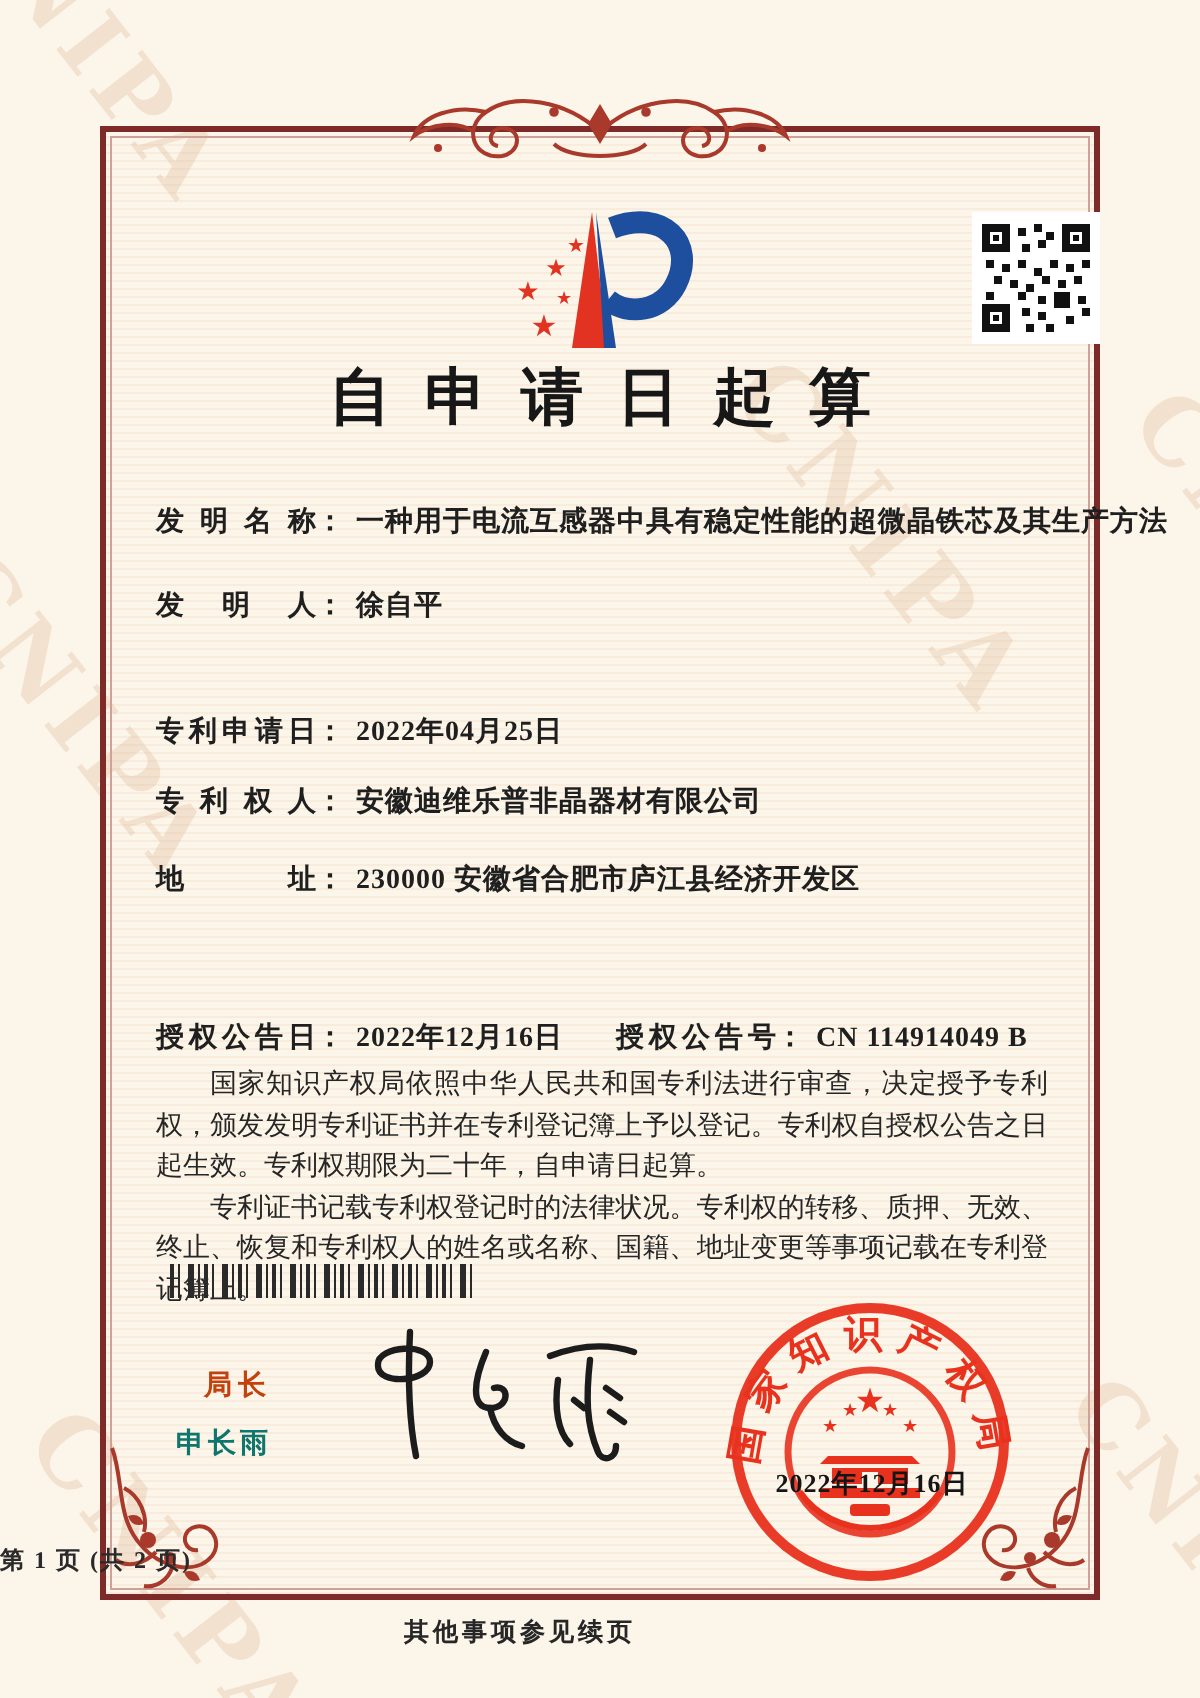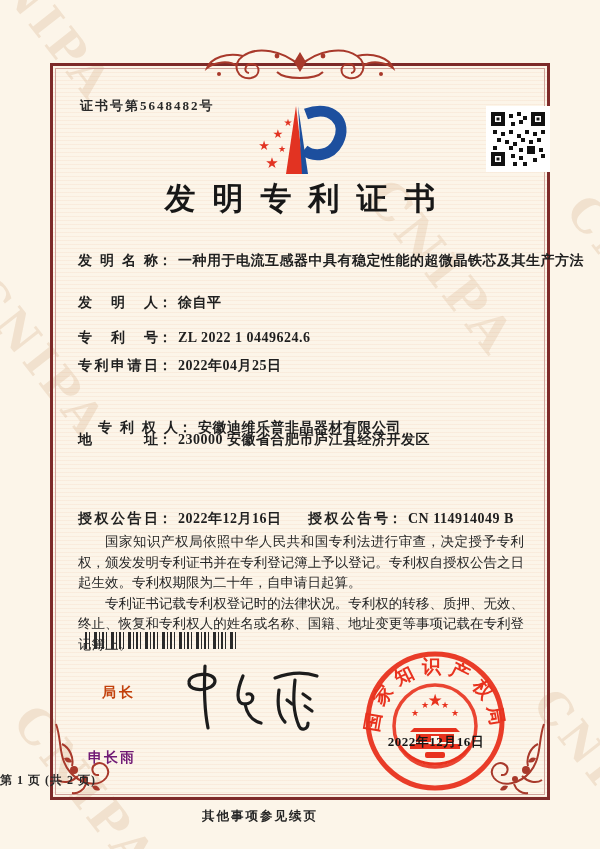--- a/index.html
+++ b/index.html
@@ -29,31 +29,31 @@
   .certno{position:absolute;left:80px;top:97px;font-size:13px;font-weight:600;letter-spacing:2px;color:#2a2a2a;z-index:4;}
   .logo{position:absolute;left:252px;top:100px;z-index:4;}
   .qr{position:absolute;left:486px;top:106px;background:#fff;padding:3px;z-index:4;}
 
   .title{position:absolute;left:0;top:178px;width:600px;margin:0;text-align:center;font-size:31px;font-weight:600;
          color:#171717;letter-spacing:17px;padding-left:17px;box-sizing:border-box;z-index:4;}
 
   .row{position:absolute;left:78px;font-size:14px;font-weight:600;color:#1f1f1f;z-index:4;white-space:nowrap;}
   .lbl{display:inline-block;width:80px;text-align:justify;text-align-last:justify;}
   .val{margin-left:6px;letter-spacing:0.5px;}
-  .r1{top:252px;} .r2{top:294px;font-family:Liberation Serif, serif;} .r3{top:329px;} .r4{top:357px;} .r5{top:419px;margin-left:20px;} .r6{top:431px;} .r7{top:466px;margin-top:44px;}
+  .r1{top:252px;} .r2{top:294px;font-family:Liberation Serif, serif;} .r3{top:329px;} .r4{top:357px;} .r5{top:392px;} .r6{top:431px;} .r7{top:466px;margin-top:44px;}
   .grp2{position:absolute;left:230px;top:0;}
 
   .body-text{position:absolute;left:78px;top:488px;width:446px;z-index:4;margin-top:44px;}
   .body-text p{margin:0;text-indent:2em;font-size:13.5px;line-height:20.5px;color:#262626;font-weight:500;text-align:justify;}
 
   .barcode{position:absolute;left:85px;top:632px;width:153px;height:17px;z-index:4;
     background:repeating-linear-gradient(90deg,#2a2a2a 0 2px,rgba(0,0,0,0) 2px 4px,#2a2a2a 4px 5px,rgba(0,0,0,0) 5px 9px,#2a2a2a 9px 12px,rgba(0,0,0,0) 12px 14px,#2a2a2a 14px 15px,rgba(0,0,0,0) 15px 17px);}
 
   .director-title{position:absolute;left:102px;top:684px;font-size:14px;font-weight:700;letter-spacing:3px;color:#c2410c;z-index:4;}
-  .director-name{position:absolute;left:88px;top:749px;font-size:14px;font-weight:700;letter-spacing:2px;color:#701a75;z-index:4;}
+  .director-name{position:absolute;left:88px;top:713px;font-size:14px;font-weight:700;letter-spacing:2px;color:#0f766e;z-index:4;}
   .sig{position:absolute;left:175px;top:660px;z-index:4;}
 
   .seal{position:absolute;left:362px;top:648px;z-index:5;}
   .seal-date{position:absolute;left:374px;top:733px;width:124px;text-align:center;font-size:13px;font-weight:700;
              color:#151515;letter-spacing:0.5px;z-index:6;white-space:nowrap;}
 
   .pageinfo{position:absolute;left:0;top:772px;width:600px;font-size:12px;color:#2a2a2a;
             font-weight:600;letter-spacing:1px;z-index:4;}
   .footnote{position:absolute;left:0;top:808px;width:520px;text-align:center;font-size:12.5px;color:#262626;
             font-weight:600;letter-spacing:2px;z-index:4;}
@@ -113,21 +113,20 @@
       <path d="M34,66 C32,72 26,76 20,75"></path>
     </g>
     <g fill="#a8392b">
       <circle cx="22" cy="52" r="4"></circle>
         <circle cx="33" cy="61" r="3"></circle>
       <path d="M12,40 q6,-2 8,4 q-6,2 -8,-4z"></path>
       <path d="M40,68 q6,-2 8,4 q-6,2 -8,-4z"></path>
     </g>
   </svg>
 
-  <div class="certno">证书号第5648482号</div>
 
   <svg class="logo" width="96" height="78" viewBox="0 0 96 78">
     <path d="M54,14 C80,4 96,22 86,42 C79,56 62,58 52,50" stroke="#1d4f9e" stroke-width="11" fill="none"></path>
     <polygon points="44,6 52,74 34,74" fill="#e23322"></polygon>
     <polygon points="46,6 56,74 50,74" fill="#1d4f9e"></polygon>
     <g fill="#e23322" font-family="'DejaVu Sans',sans-serif" text-anchor="middle">
       <text x="36" y="26" font-size="10">★</text>
       <text x="26" y="38" font-size="12">★</text>
       <text x="12" y="50" font-size="13">★</text>
       <text x="20" y="68" font-size="15">★</text>
@@ -176,30 +175,27 @@
         <rect x="46" y="6" width="6" height="6"></rect>
         <rect x="6" y="46" width="6" height="6"></rect>
     </g>
     <g fill="#111111">
       <rect x="7.5" y="7.5" width="3" height="3"></rect>
         <rect x="47.5" y="7.5" width="3" height="3"></rect>
         <rect x="7.5" y="47.5" width="3" height="3"></rect>
     </g>
   </svg>
 
-  <h1 class="title">发明专利证书</h1>
+  <h1 class="title">自申请日起算</h1>
 
   <div class="row r1">
     <span class="lbl">发明名称</span><span>：</span><span class="val">一种用于电流互感器中具有稳定性能的超微晶铁芯及其生产方法</span>
   </div>
   <div class="row r2">
     <span class="lbl">发明人</span><span>：</span><span class="val">徐自平</span>
-  </div>
-  <div class="row r3">
-    <span class="lbl">专利号</span><span>：</span><span class="val">ZL 2022 1 0449624.6</span>
   </div>
   <div class="row r4">
     <span class="lbl">专利申请日</span><span>：</span><span class="val">2022年04月25日</span>
   </div>
   <div class="row r5">
     <span class="lbl">专利权人</span><span>：</span><span class="val">安徽迪维乐普非晶器材有限公司</span>
   </div>
   <div class="row r6">
     <span class="lbl">地址</span><span>：</span><span class="val">230000 安徽省合肥市庐江县经济开发区</span>
   </div>

